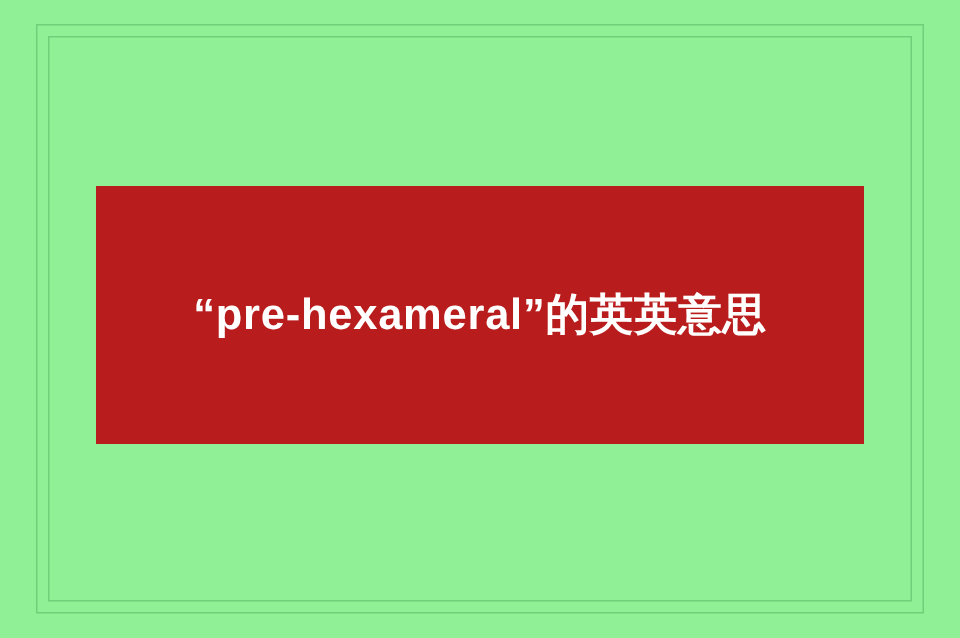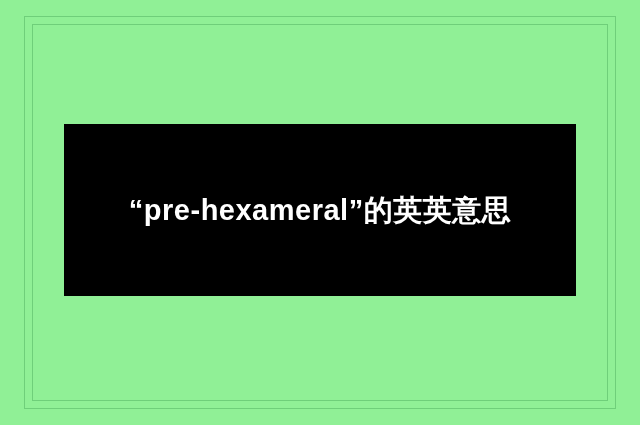--- a/index.html
+++ b/index.html
@@ -40,27 +40,26 @@
     border: 1px solid #6fcf7a;
     box-sizing: border-box;
   }
   
   .title-plate {
     position: absolute;
     left: 64px;
     top: 124px;
     width: 512px;
     height: 172px;
-    background: #000000;
+    background: #b91c1c;
     box-sizing: border-box;
     display: flex;
     align-items: center;
     justify-content: center;
     text-align: center;
-    text-decoration: underline;
   }
   .title-text {
     font-family: "Liberation Sans", sans-serif;
     font-size: 29px;
     font-weight: bold;
     color: #ffffff;
     line-height: 1.95;
     letter-spacing: 0.5px;
     width: 430px;
     word-break: break-all;

